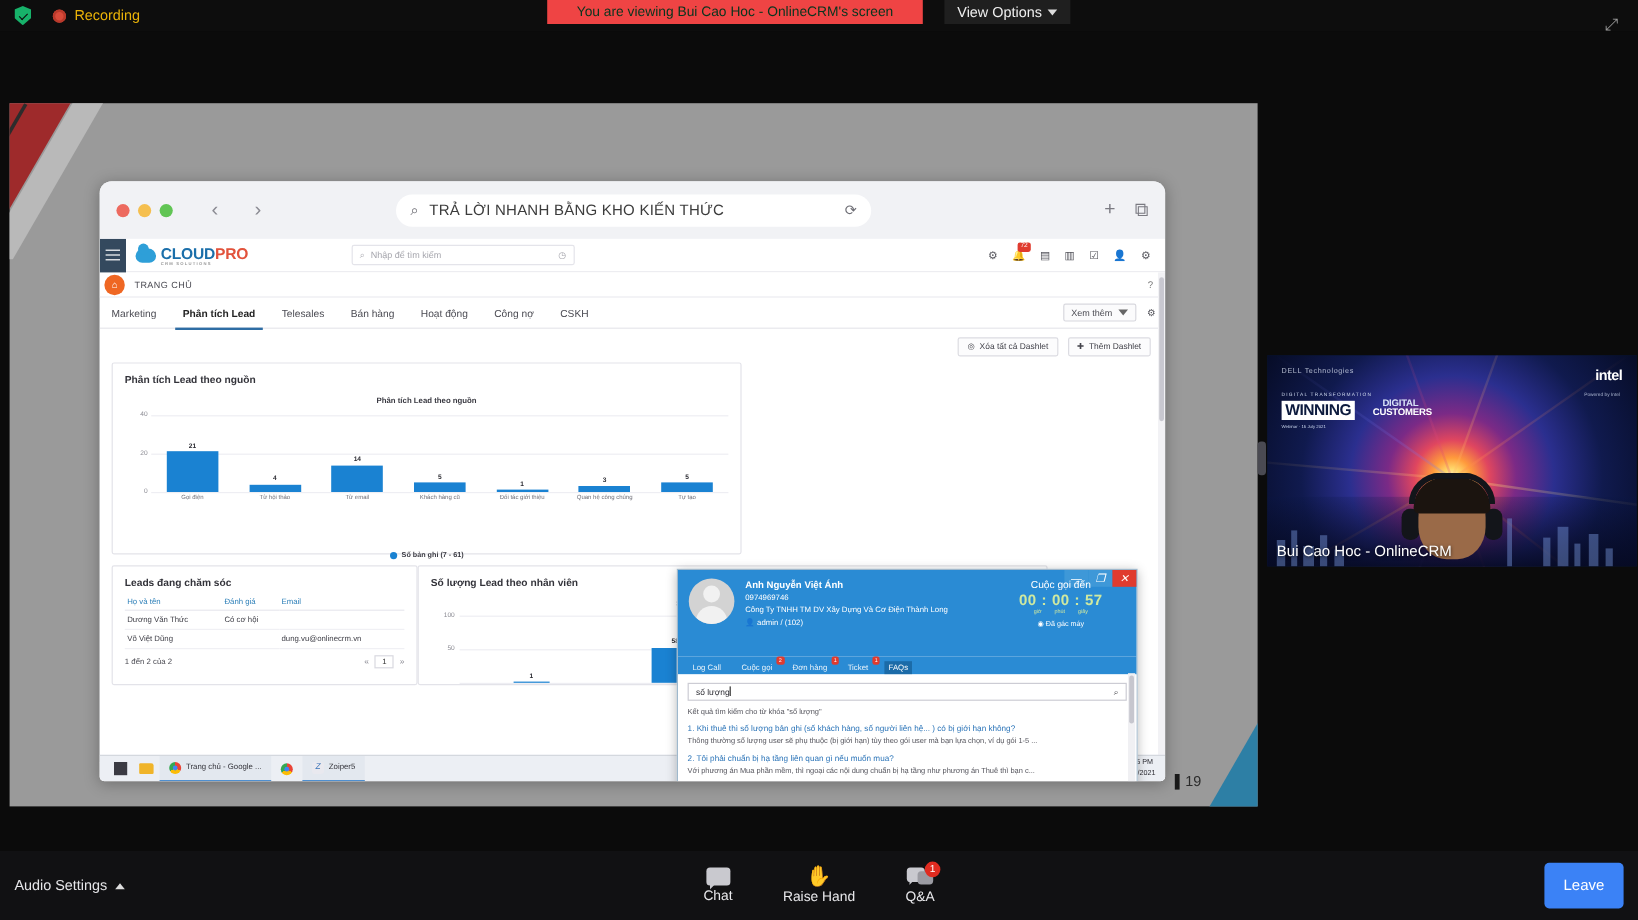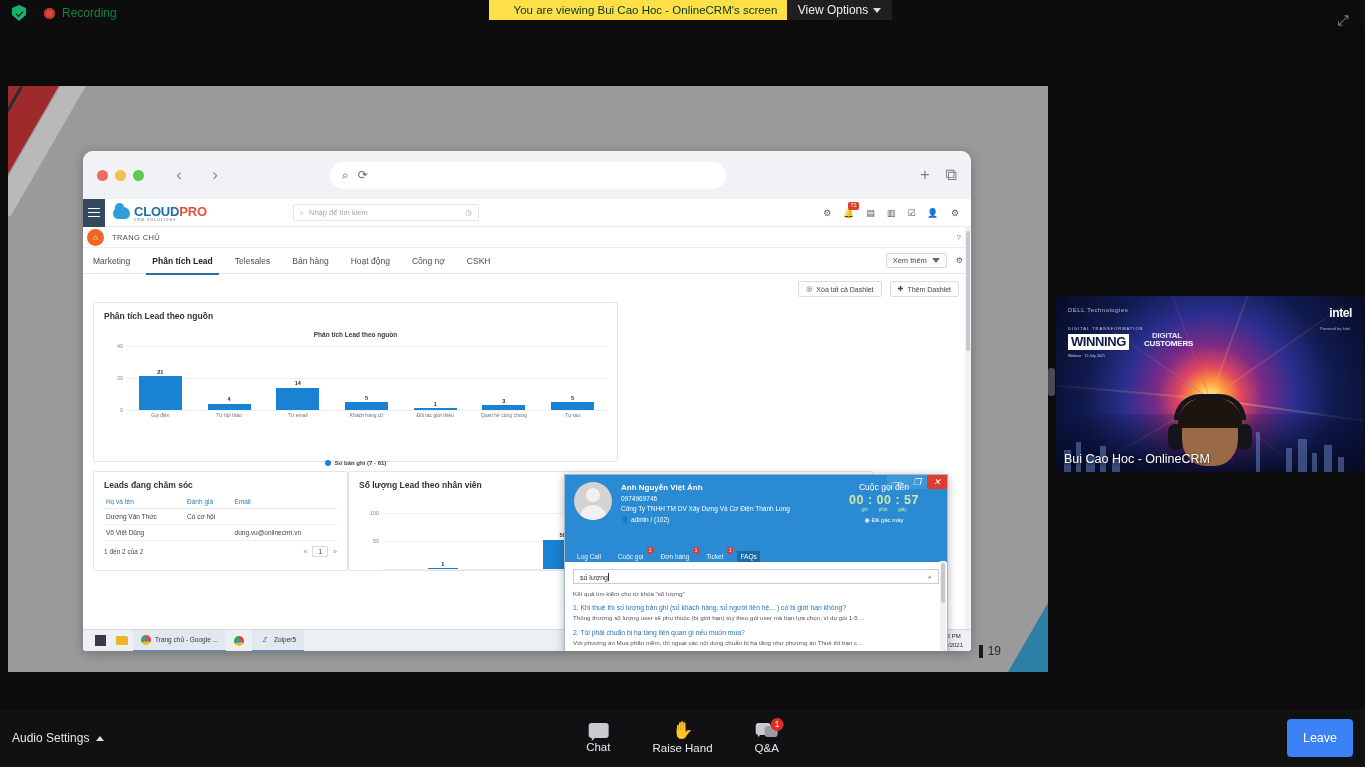--- a/index.html
+++ b/index.html
@@ -23,25 +23,25 @@
     display: flex; align-items: center; justify-content: center;
   }
   .shield-icon:after {
     content: ""; width: 6px; height: 3px; border-left: 1.5px solid #0d0d0d;
     border-bottom: 1.5px solid #0d0d0d; transform: rotate(-45deg); margin-top: -1px;
   }
   .rec-dot {
     width: 11px; height: 11px; border-radius: 50%; background: #d84a3a;
     margin-left: 18px; box-shadow: inset 0 0 0 2px #b8392b;
   }
-  .rec-label { font-size: 12px; margin-left: 7px; color: #15803d; }
+  .rec-label { font-size: 12px; margin-left: 7px; color: #eab308; }
   .viewing-banner {
     position: absolute; left: 456px; top: 0px; width: 313px; height: 20px;
-    background: #fde047; color: #06351e; font-size: 11.5px;
-    display: flex; align-items: center; justify-content: center; font-weight: 400; margin-left: 33px;
+    background: #ef4444; color: #06351e; font-size: 11.5px;
+    display: flex; align-items: center; justify-content: center; font-weight: 400;
   }
   .view-options {
     position: absolute; left: 787px; top: 0px; width: 105px; height: 20px;
     background: #1f1f1f; color: #f0f0f0; font-size: 12px;
     display: flex; align-items: center; justify-content: center; gap: 5px;
   }
   .caret-down { width: 0; height: 0; border-left: 4px solid transparent;
     border-right: 4px solid transparent; border-top: 5px solid #ddd; }
   .expand-icon {
     position: absolute; right: 14px; top: 12px; width: 16px; height: 16px;
@@ -465,20 +465,21 @@
     <div class="browser-chrome">
       <div class="traffic">
         <i class="r"></i>
         <i class="y"></i>
         <i class="g"></i>
       </div>
       <div class="navbtn">‹</div>
       <div class="navbtn">›</div>
       <div class="urlbar">
         <span class="mini-ico">⌕</span>
+        <span class="url-text">TRẢ LỜI NHANH BẰNG KHO KIẾN THỨC</span>
         <span class="mini-ico">⟳</span>
       </div>
       <div class="chrome-right">
         <span>+</span>
         <span>⧉</span>
       </div>
     </div>
 
     <div class="crm">
       <div class="crm-topbar">

